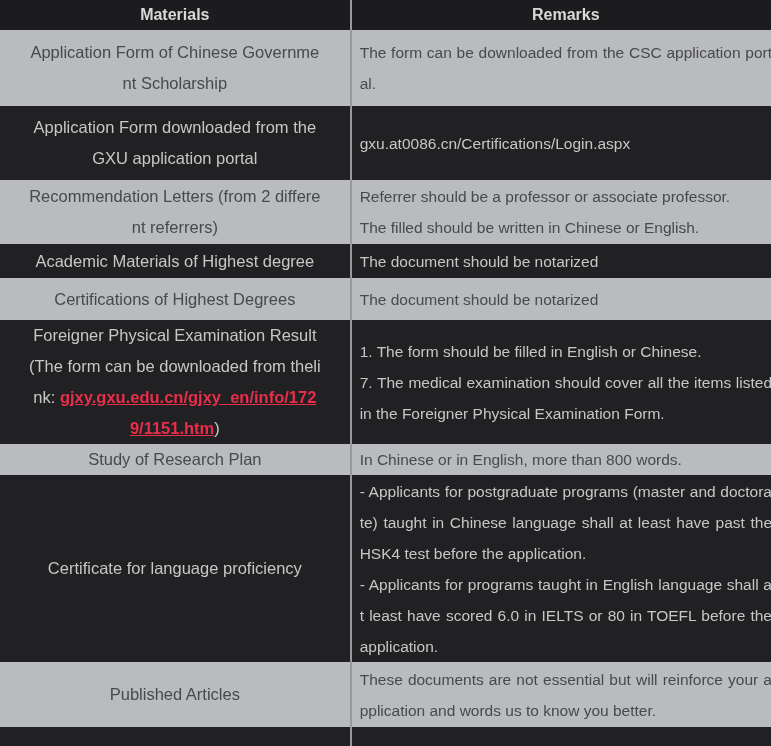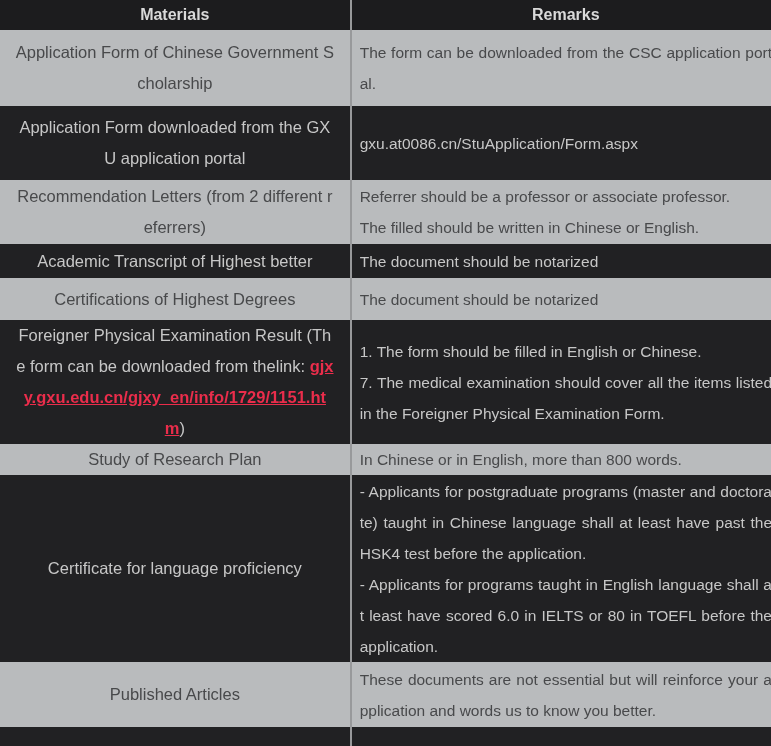--- a/index.html
+++ b/index.html
@@ -44,21 +44,21 @@
   .col-remarks  { width: 393px; }
   th:first-child, td:first-child {
     border-right: 2px solid var(--divider-color);
   }
   tr.light { background: var(--row-light-bg); color: var(--text-on-light); }
   tr.dark  { background: var(--row-dark-bg);  color: var(--text-on-dark); }
   td.material {
     text-align: center;
     font-size: 16.5px;
     line-height: 31px;
-    padding: 0 14px;
+    padding: 0 28px;
   }
   td.remarks {
     text-align: justify;
     font-size: 15.5px;
     line-height: 31px;
     padding: 0 8px;
   }
   td.remarks .remark-line { text-align: justify; }
   a.material-link {
     color: var(--link-color);
@@ -80,32 +80,32 @@
   <tbody id="table-body">
       <tr class="light" style="height: 76px;">
         <td class="material"><span>Application Form of Chinese Government Scholarship</span></td>
         <td class="remarks">
           <div class="remark-line">The form can be downloaded from the CSC application portal.</div>
         </td>
       </tr>
       <tr class="dark" style="height: 74px;">
         <td class="material"><span>Application Form downloaded from the GXU application portal</span></td>
         <td class="remarks">
-          <div class="remark-line">gxu.at0086.cn/StuApplication/Form.aspx</div>
+          <div class="remark-line">gxu.at0086.cn/Certifications/Login.aspx</div>
         </td>
       </tr>
       <tr class="light" style="height: 64px;">
         <td class="material"><span>Recommendation Letters (from 2 different referrers)</span></td>
         <td class="remarks">
           <div class="remark-line">Referrer should be a professor or associate professor.</div>
           <div class="remark-line">The filled should be written in Chinese or English.</div>
         </td>
       </tr>
       <tr class="dark" style="height: 34px;">
-        <td class="material"><span>Academic Transcript of Highest better</span></td>
+        <td class="material"><span>Academic Materials of Highest degree</span></td>
         <td class="remarks">
           <div class="remark-line">The document should be notarized</div>
         </td>
       </tr>
       <tr class="light" style="height: 42px;">
         <td class="material"><span>Certifications of Highest Degrees</span></td>
         <td class="remarks">
           <div class="remark-line">The document should be notarized</div>
         </td>
       </tr>

